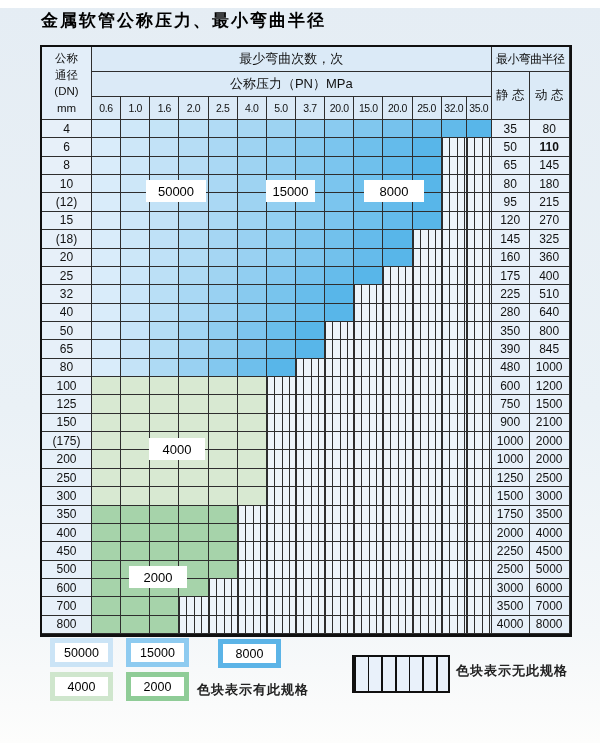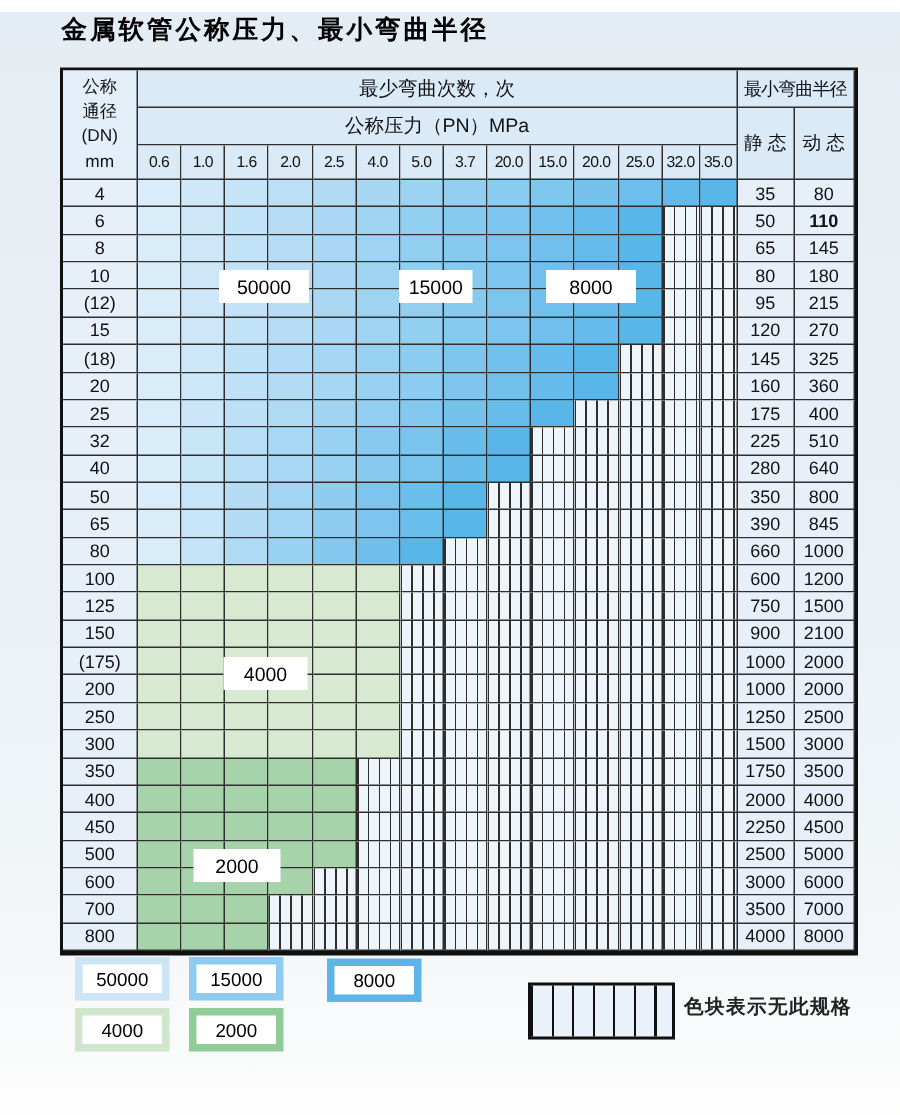--- a/index.html
+++ b/index.html
@@ -303,21 +303,21 @@
       <div class="c" style="grid-area: 17 / 6; background: rgb(131, 200, 239);"></div>
       <div class="c" style="grid-area: 17 / 7; background: rgb(110, 191, 236);"></div>
       <div class="c" style="grid-area: 17 / 8; background: rgb(88, 182, 233);"></div>
       <div class="c hatch" style="grid-area: 17 / 9;"></div>
       <div class="c hatch" style="grid-area: 17 / 10;"></div>
       <div class="c hatch" style="grid-area: 17 / 11;"></div>
       <div class="c hatch" style="grid-area: 17 / 12;"></div>
       <div class="c hatch" style="grid-area: 17 / 13;"></div>
       <div class="c hatch" style="grid-area: 17 / 14;"></div>
       <div class="c hatch" style="grid-area: 17 / 15;"></div>
-      <div class="c side" style="grid-area: 17 / 16;">660</div>
+      <div class="c side" style="grid-area: 17 / 16;">480</div>
       <div class="c side" style="grid-area: 17 / 17;">1000</div>
       <div class="c side" style="grid-area: 18 / 1;">100</div>
       <div class="c" style="grid-area: 18 / 2; background: rgb(216, 233, 210);"></div>
       <div class="c" style="grid-area: 18 / 3; background: rgb(216, 233, 210);"></div>
       <div class="c" style="grid-area: 18 / 4; background: rgb(216, 233, 210);"></div>
       <div class="c" style="grid-area: 18 / 5; background: rgb(216, 233, 210);"></div>
       <div class="c" style="grid-area: 18 / 6; background: rgb(216, 233, 210);"></div>
       <div class="c" style="grid-area: 18 / 7; background: rgb(216, 233, 210);"></div>
       <div class="c hatch" style="grid-area: 18 / 8;"></div>
       <div class="c hatch" style="grid-area: 18 / 9;"></div>
@@ -566,15 +566,16 @@
   </div>
   <div class="legend-swatch" style="left: 218px; top: 639px; background: rgb(92, 180, 231);">
     <div class="in">8000</div>
   </div>
   <div class="legend-swatch" style="left: 50px; top: 672px; background: rgb(207, 230, 205);">
     <div class="in">4000</div>
   </div>
   <div class="legend-swatch" style="left: 126px; top: 672px; background: rgb(143, 204, 151);">
     <div class="in">2000</div>
   </div>
+  <div class="legend-note" style="left:197px;top:681px">色块表示有此规格</div>
   <div class="legend-hatch"></div>
   <div class="legend-note" style="left:456px;top:662px">色块表示无此规格</div>
 </div>
 
 </body></html>

